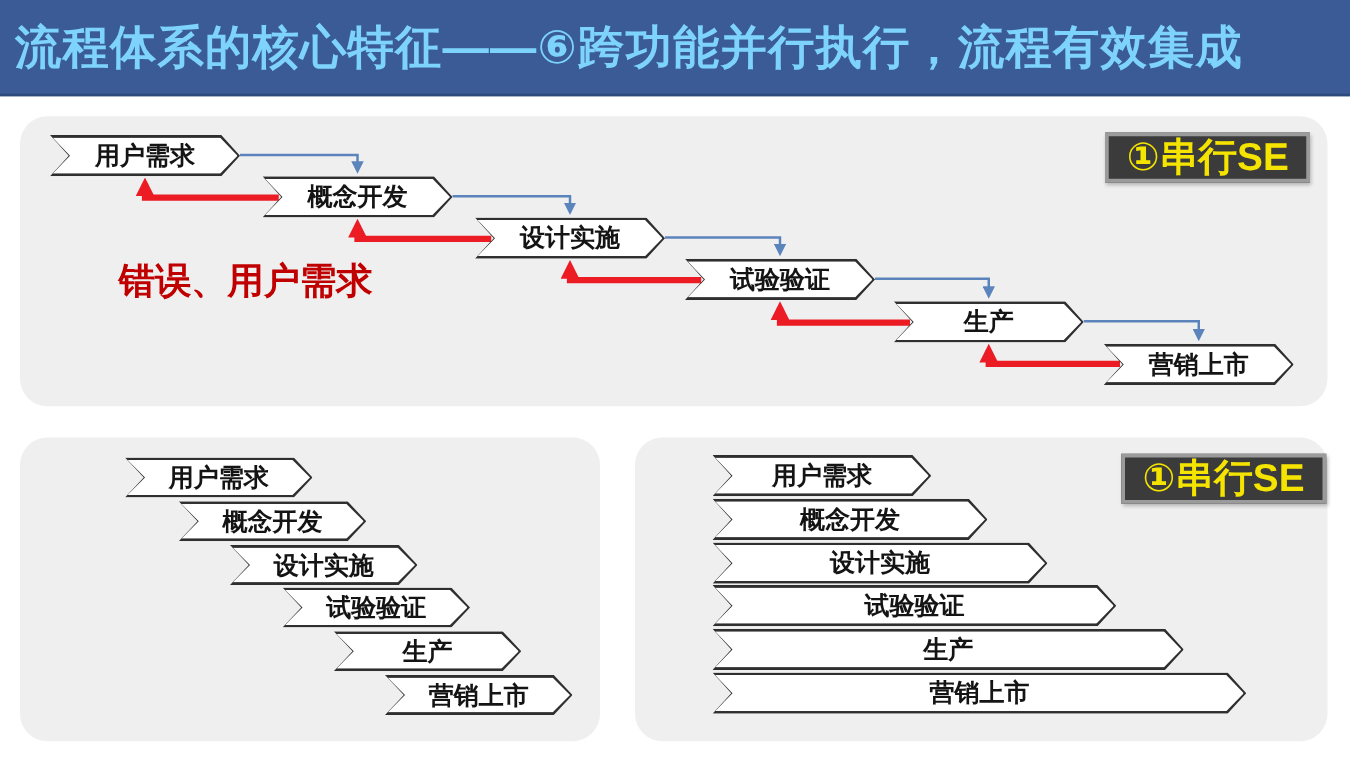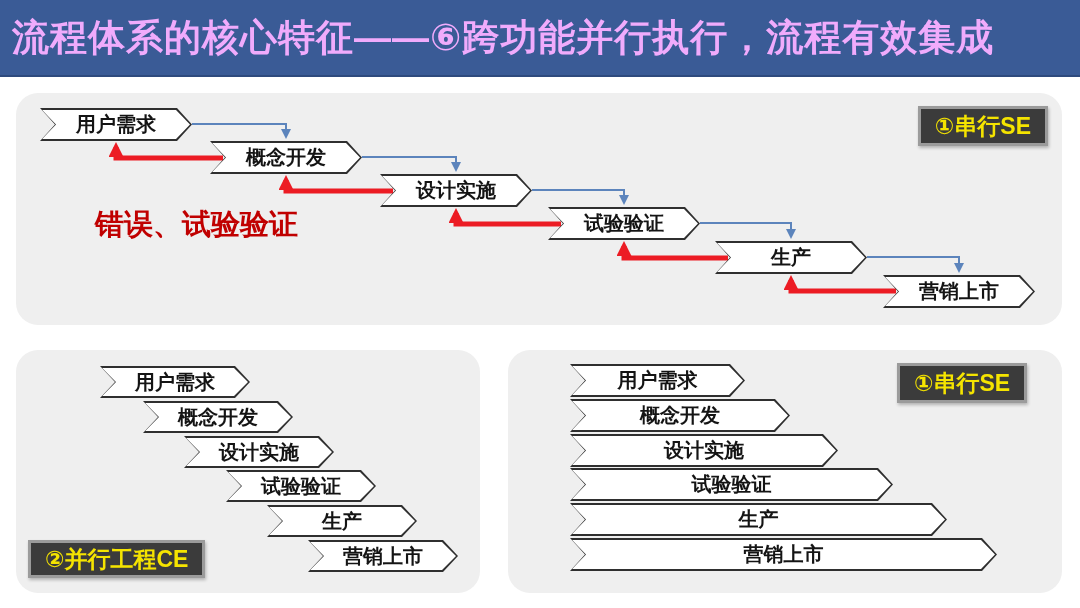--- a/index.html
+++ b/index.html
@@ -2,39 +2,39 @@
 <html><head>
 <meta charset="utf-8">
 <style>
   html,body{margin:0;padding:0;background:#ffffff;}
   .stage{position:relative;width:1080px;height:608px;background:#ffffff;overflow:hidden;
          font-family:"Liberation Sans","DejaVu Sans",sans-serif;}
 
   
   .titlebar{position:absolute;left:0;top:0;width:1080px;height:75px;background:#3a5b96;
             border-bottom:2px solid #2e4a7d;display:flex;align-items:center;}
-  .titlebar h1{margin:0 0 0 12px;font-size:37px;font-weight:700;color:#f0abfc;letter-spacing:1px;white-space:nowrap;}
+  .titlebar h1{margin:0 0 0 12px;font-size:37px;font-weight:700;color:#7dd3fc;letter-spacing:1px;white-space:nowrap;}
 
   
   .panel{position:absolute;background:#efefef;border-radius:22px;}
   .panel-top{left:16px;top:93px;width:1046px;height:232px;}
   .panel-left{left:16px;top:350px;width:464px;height:243px;}
   .panel-right{left:508px;top:350px;width:554px;height:243px;}
 
   
   .chev{position:absolute;background:#2f2f2f;
         clip-path:polygon(0% 0%,calc(100% - 15px) 0%,100% 50%,calc(100% - 15px) 100%,0% 100%,15px 50%);}
   .chev-inner{position:absolute;inset:2px;background:#ffffff;display:flex;align-items:center;justify-content:center;
         clip-path:polygon(0% 0%,calc(100% - 14px) 0%,100% 50%,calc(100% - 14px) 100%,0% 100%,14px 50%);}
   .chev-inner span{font-size:20px;font-weight:700;color:#141414;white-space:nowrap;}
 
   
   .badge{position:absolute;background:#3b3b3b;border:3px solid #9b9b9b;display:flex;align-items:center;justify-content:center;
          box-shadow:1px 2px 3px rgba(0,0,0,.25);}
-  .badge span{color:#f5e400;font-weight:700;font-size:23px;white-space:nowrap;padding:0 14px;}
+  .badge span{color:#f5e400;font-weight:700;font-size:31px;white-space:nowrap;padding:0 14px;}
 
   
   .annotation{position:absolute;left:79px;top:112px;font-size:29px;font-weight:700;color:#c00000;white-space:nowrap;}
 
   .arrows{position:absolute;left:0;top:0;}
 </style>
 </head>
 <body>
 
 <div class="stage">
@@ -96,21 +96,21 @@
       <div class="chev-inner">
           <span>生产</span>
         </div>
     </div>
     <div class="chev" style="left:867px;top:182px;width:152px;height:33px">
       <div class="chev-inner">
           <span>营销上市</span>
         </div>
     </div>
 
-    <div class="annotation">错误、试验验证</div>
+    <div class="annotation">错误、用户需求</div>
 
     <div class="badge" style="right:14px;top:13px;height:34px">
       <span>①串行SE</span>
     </div>
   </div>
 
   <div class="panel panel-left">
     <div class="chev" style="left:84px;top:16px;width:150px;height:32px">
       <div class="chev-inner">
           <span>用户需求</span>
@@ -135,23 +135,20 @@
       <div class="chev-inner">
           <span>生产</span>
         </div>
     </div>
     <div class="chev" style="left:292px;top:190px;width:150px;height:32px">
       <div class="chev-inner">
           <span>营销上市</span>
         </div>
     </div>
 
-    <div class="badge" style="left:12px;top:190px;height:32px">
-      <span>②并行工程CE</span>
-    </div>
   </div>
 
   <div class="panel panel-right">
     <div class="chev" style="left:62px;top:14px;width:175px;height:33px">
       <div class="chev-inner">
           <span>用户需求</span>
         </div>
     </div>
     <div class="chev" style="left:62px;top:49px;width:220px;height:33px">
       <div class="chev-inner">

